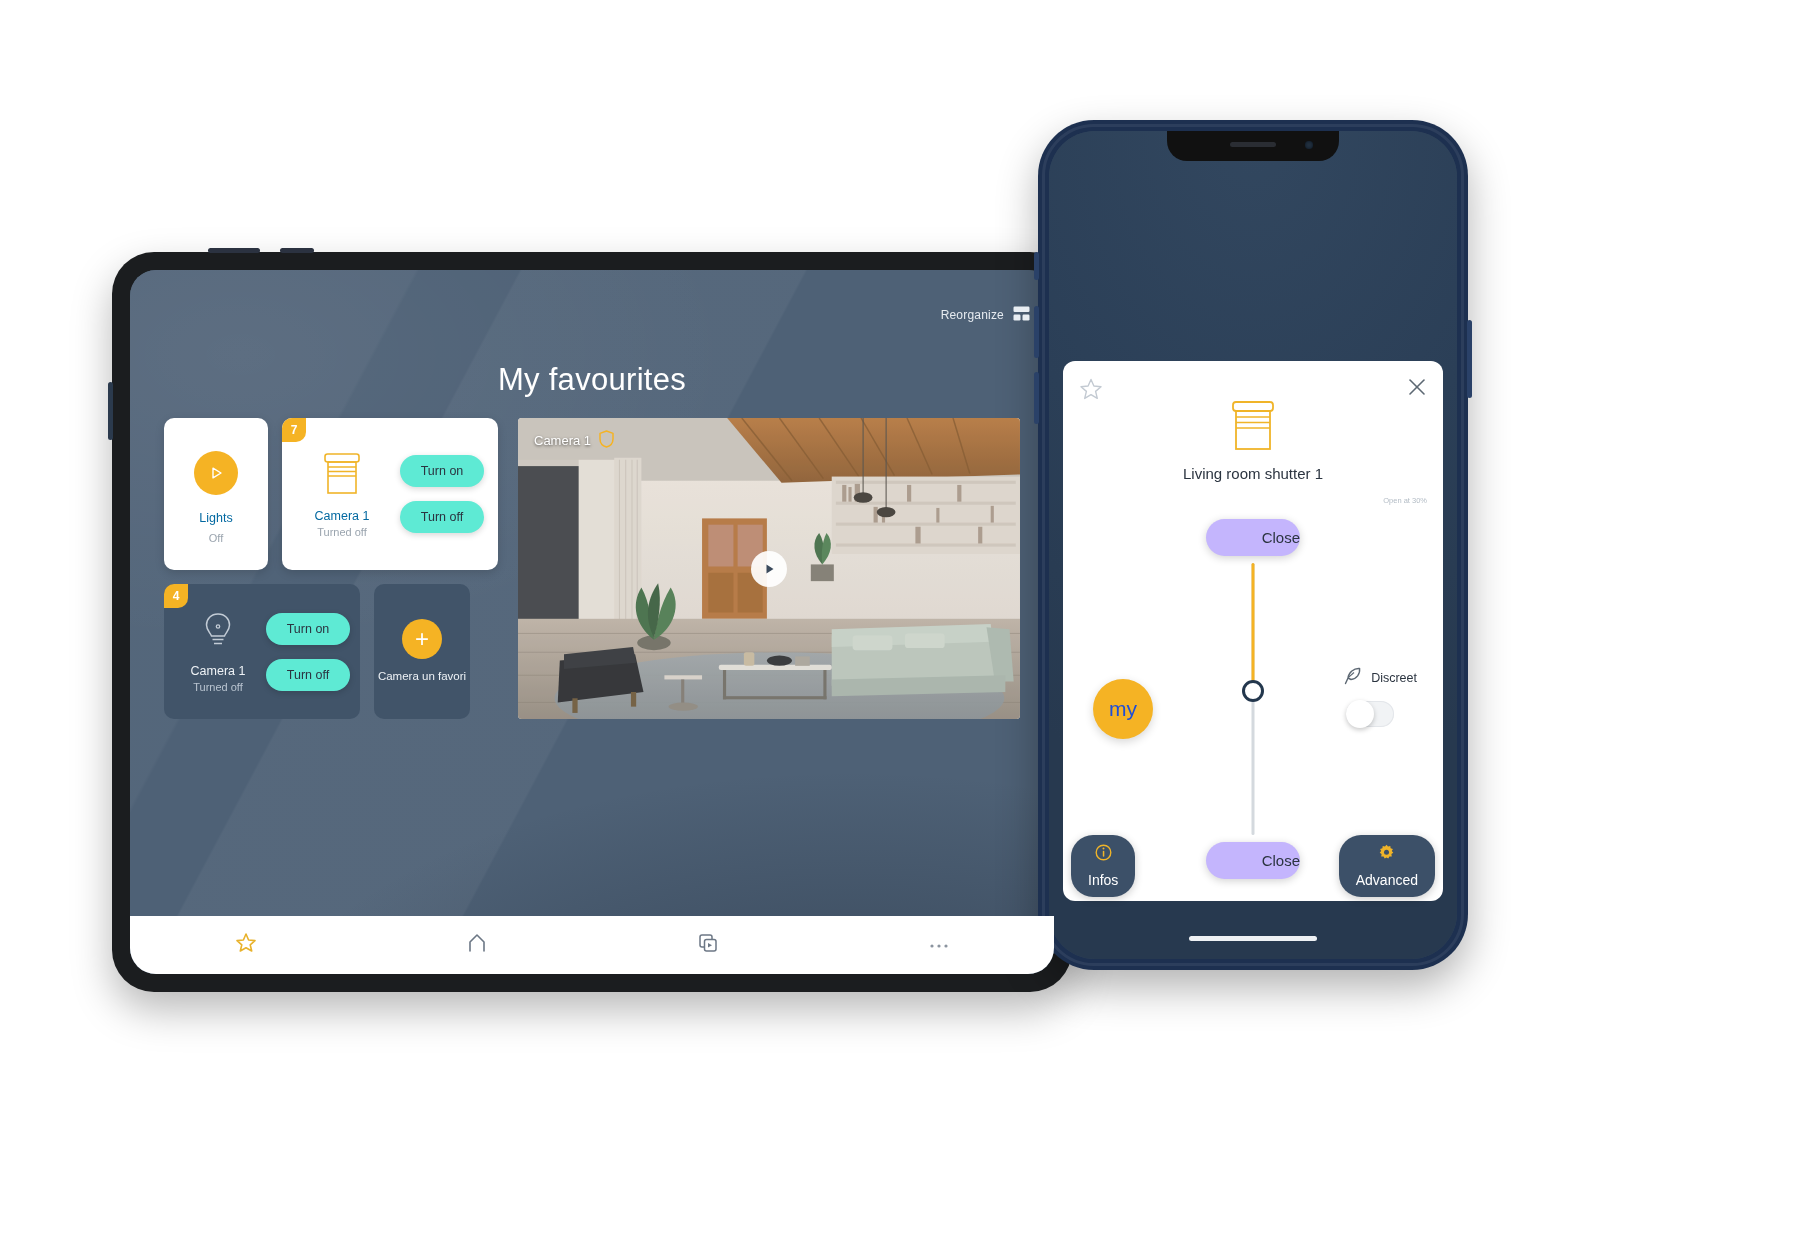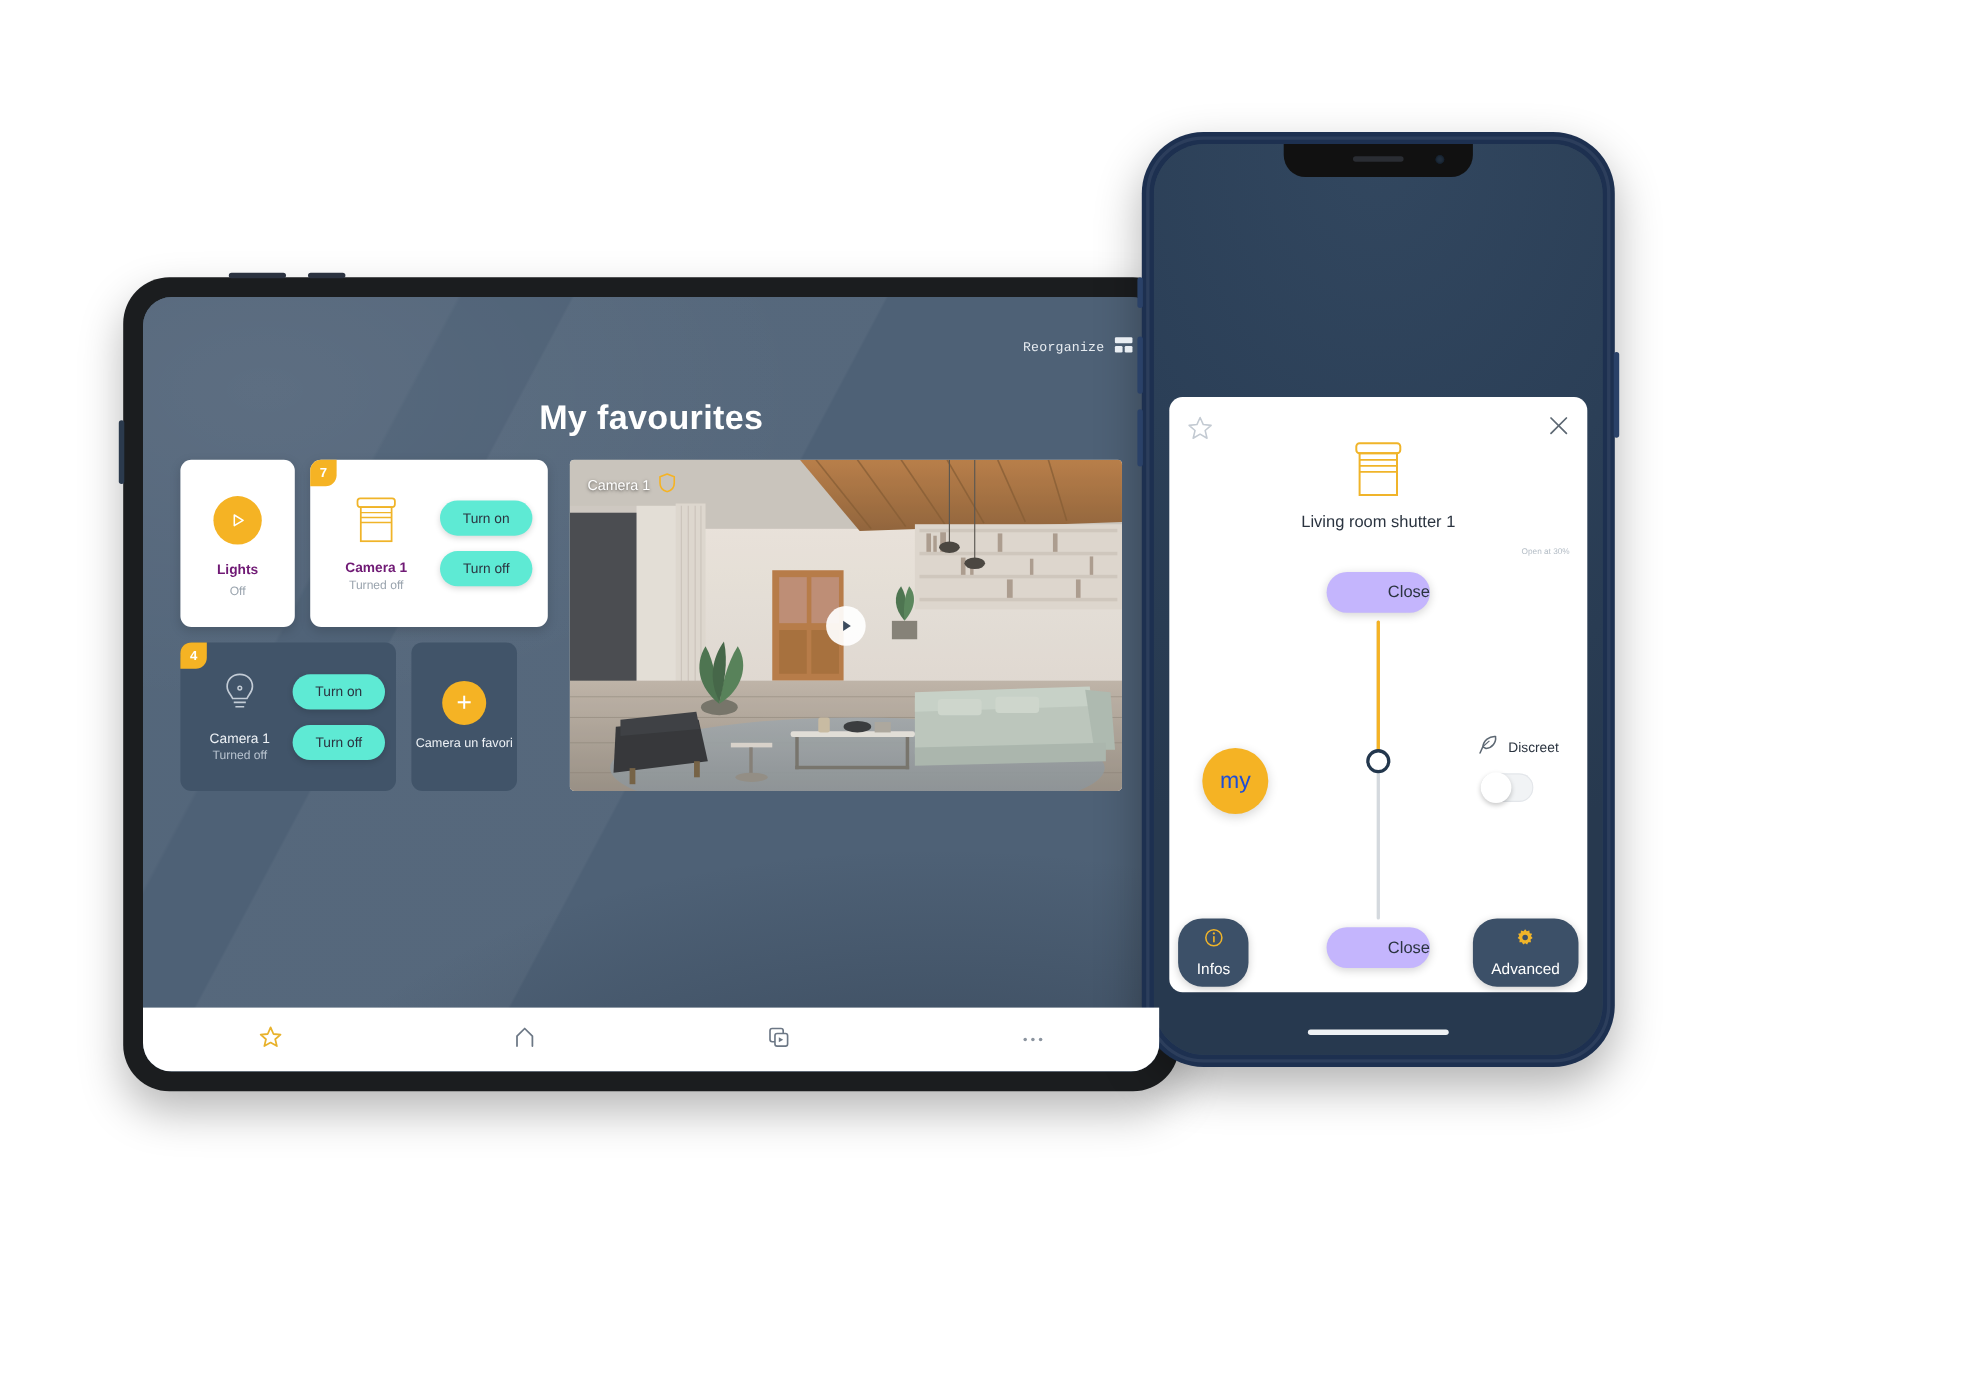--- a/index.html
+++ b/index.html
@@ -42,28 +42,27 @@
       radial-gradient(130% 90% at 78% 118%, rgba(30,42,58,.55) 0%, rgba(30,42,58,0) 52%),
       radial-gradient(90% 70% at 12% 12%, rgba(255,255,255,.05) 0%, rgba(255,255,255,0) 60%),
       #4e6176;
   }
 
   .reorganize {
     position:absolute; right:24px; top:36px;
     display:flex; align-items:center; gap:9px;
     color:#e6ebf0; font-size:12px; letter-spacing:.2px;
     z-index:4;
-    font-family:Liberation Mono, monospace;
   }
   .reorg-icon { display:block; }
 
   .tab-title {
     position:absolute; left:0; right:0; top:92px;
     text-align:center; color:#ffffff;
-    font-size:31px; font-weight:700; letter-spacing:.3px;
+    font-size:31px; font-weight:400; letter-spacing:.3px;
     z-index:3;
   }
 
   .tab-content {
     position:absolute; left:34px; top:148px; right:34px;
     display:flex; gap:16px; z-index:3;
   }
   .tiles-col { display:flex; flex-direction:column; gap:14px; width:338px; }
   .tiles-row { display:flex; gap:14px; }
 
@@ -82,21 +81,21 @@
 
   .card-lights {
     width:104px; height:152px;
     display:flex; flex-direction:column; align-items:center; justify-content:center;
     gap:4px; padding-top:6px;
   }
   .play-circle{
     width:44px; height:44px; border-radius:50%; background:#f5b324;
     display:flex; align-items:center; justify-content:center; margin-bottom:12px;
   }
-  .c-name { font-size:12.5px; color:#701a75; font-weight:700; }
+  .c-name { font-size:12.5px; color:#0369a1; font-weight:400; }
   .c-name.light { color:#eef2f6; font-weight:500; }
   .c-sub  { font-size:11px; color:#9aa4ae; margin-top:3px; }
   .c-sub.light { color:#b9c4d0; }
 
   .card-cam {
     width:216px; height:152px; display:flex; align-items:center; padding:0 12px 0 14px; gap:10px;
   }
   .cam-left { display:flex; flex-direction:column; align-items:center; justify-content:center; width:92px; }
   .cam-btns { display:flex; flex-direction:column; gap:14px; flex:1; align-items:center; }
   .pill {

